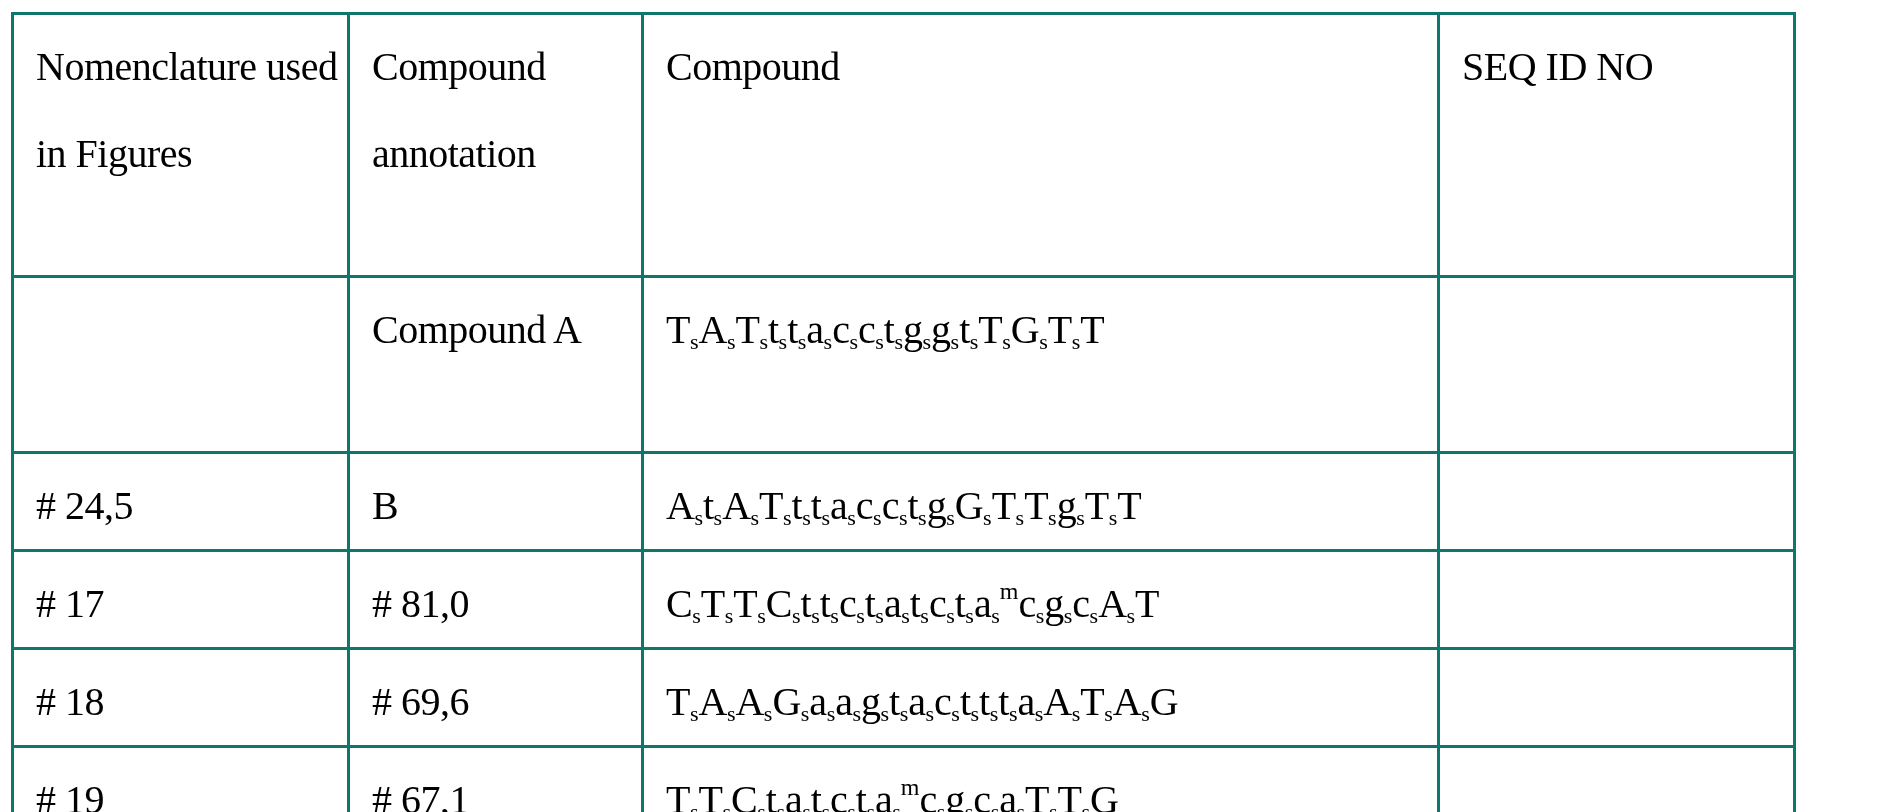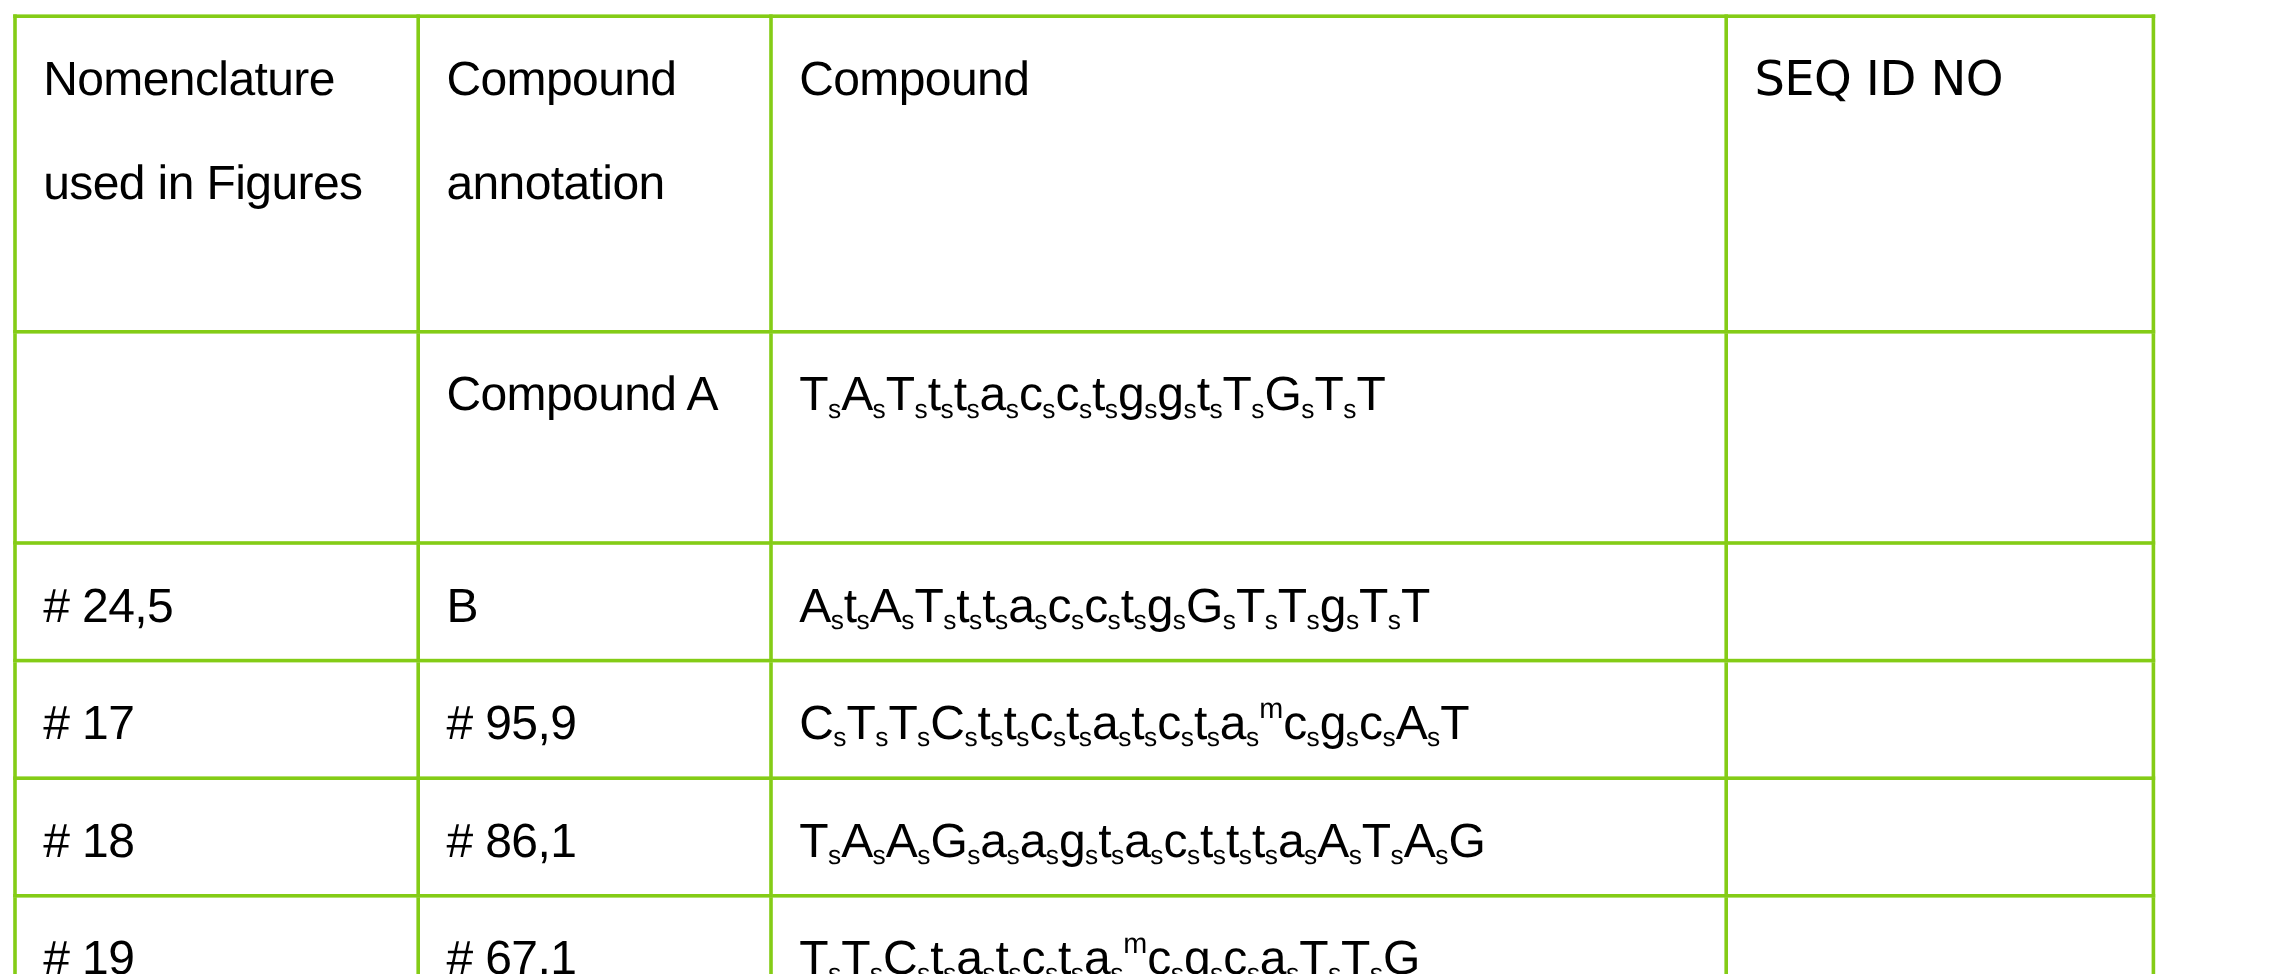--- a/index.html
+++ b/index.html
@@ -16,27 +16,28 @@
     color: #000000;
   }
   table.seq-table {
     position: absolute;
     left: 11px;
     top: 12px;
     border-collapse: collapse;
     table-layout: fixed;
   }
   table.seq-table td {
-    border: 3px solid #84cc16;
+    border: 3px solid #0f766e;
     vertical-align: top;
     padding: 8px 0 0 22px;
     font-size: 40px;
     line-height: 87px;
     letter-spacing: -0.5px;
     white-space: nowrap;
+    font-family: Liberation Serif, serif;
   }
   table.seq-table td.wrap {
     white-space: normal;
   }
   .col1 { width: 336px; }
   .col2 { width: 294px; }
   .col3 { width: 796px; }
   .col4 { width: 356px; }
   tr.r-head td { height: 252px; }
   tr.r-a td { height: 165px; }
@@ -92,27 +93,27 @@
     <td></td>
   </tr>
   <tr class="r-b">
     <td># 24,5</td>
     <td>B</td>
     <td class="seq"><span class="b">A</span><sub>s</sub><span class="b">t</span><sub>s</sub><span class="b">A</span><sub>s</sub><span class="b">T</span><sub>s</sub><span class="b">t</span><sub>s</sub><span class="b">t</span><sub>s</sub><span class="b">a</span><sub>s</sub><span class="b">c</span><sub>s</sub><span class="b">c</span><sub>s</sub><span class="b">t</span><sub>s</sub><span class="b">g</span><sub>s</sub><span class="b">G</span><sub>s</sub><span class="b">T</span><sub>s</sub><span class="b">T</span><sub>s</sub><span class="b">g</span><sub>s</sub><span class="b">T</span><sub>s</sub><span class="b">T</span></td>
     <td></td>
   </tr>
   <tr class="r-c">
     <td># 17</td>
-    <td># 95,9</td>
+    <td># 81,0</td>
     <td class="seq"><span class="b">C</span><sub>s</sub><span class="b">T</span><sub>s</sub><span class="b">T</span><sub>s</sub><span class="b">C</span><sub>s</sub><span class="b">t</span><sub>s</sub><span class="b">t</span><sub>s</sub><span class="b">c</span><sub>s</sub><span class="b">t</span><sub>s</sub><span class="b">a</span><sub>s</sub><span class="b">t</span><sub>s</sub><span class="b">c</span><sub>s</sub><span class="b">t</span><sub>s</sub><span class="b">a</span><sub>s</sub><sup>m</sup><span class="b">c</span><sub>s</sub><span class="b">g</span><sub>s</sub><span class="b">c</span><sub>s</sub><span class="b">A</span><sub>s</sub><span class="b">T</span></td>
     <td></td>
   </tr>
   <tr class="r-d">
     <td># 18</td>
-    <td># 86,1</td>
+    <td># 69,6</td>
     <td class="seq"><span class="b">T</span><sub>s</sub><span class="b">A</span><sub>s</sub><span class="b">A</span><sub>s</sub><span class="b">G</span><sub>s</sub><span class="b">a</span><sub>s</sub><span class="b">a</span><sub>s</sub><span class="b">g</span><sub>s</sub><span class="b">t</span><sub>s</sub><span class="b">a</span><sub>s</sub><span class="b">c</span><sub>s</sub><span class="b">t</span><sub>s</sub><span class="b">t</span><sub>s</sub><span class="b">t</span><sub>s</sub><span class="b">a</span><sub>s</sub><span class="b">A</span><sub>s</sub><span class="b">T</span><sub>s</sub><span class="b">A</span><sub>s</sub><span class="b">G</span></td>
     <td></td>
   </tr>
   <tr class="r-e">
     <td># 19</td>
     <td># 67,1</td>
     <td class="seq"><span class="b">T</span><sub>s</sub><span class="b">T</span><sub>s</sub><span class="b">C</span><sub>s</sub><span class="b">t</span><sub>s</sub><span class="b">a</span><sub>s</sub><span class="b">t</span><sub>s</sub><span class="b">c</span><sub>s</sub><span class="b">t</span><sub>s</sub><span class="b">a</span><sub>s</sub><sup>m</sup><span class="b">c</span><sub>s</sub><span class="b">g</span><sub>s</sub><span class="b">c</span><sub>s</sub><span class="b">a</span><sub>s</sub><span class="b">T</span><sub>s</sub><span class="b">T</span><sub>s</sub><span class="b">G</span></td>
     <td></td>
   </tr>
 </tbody>

